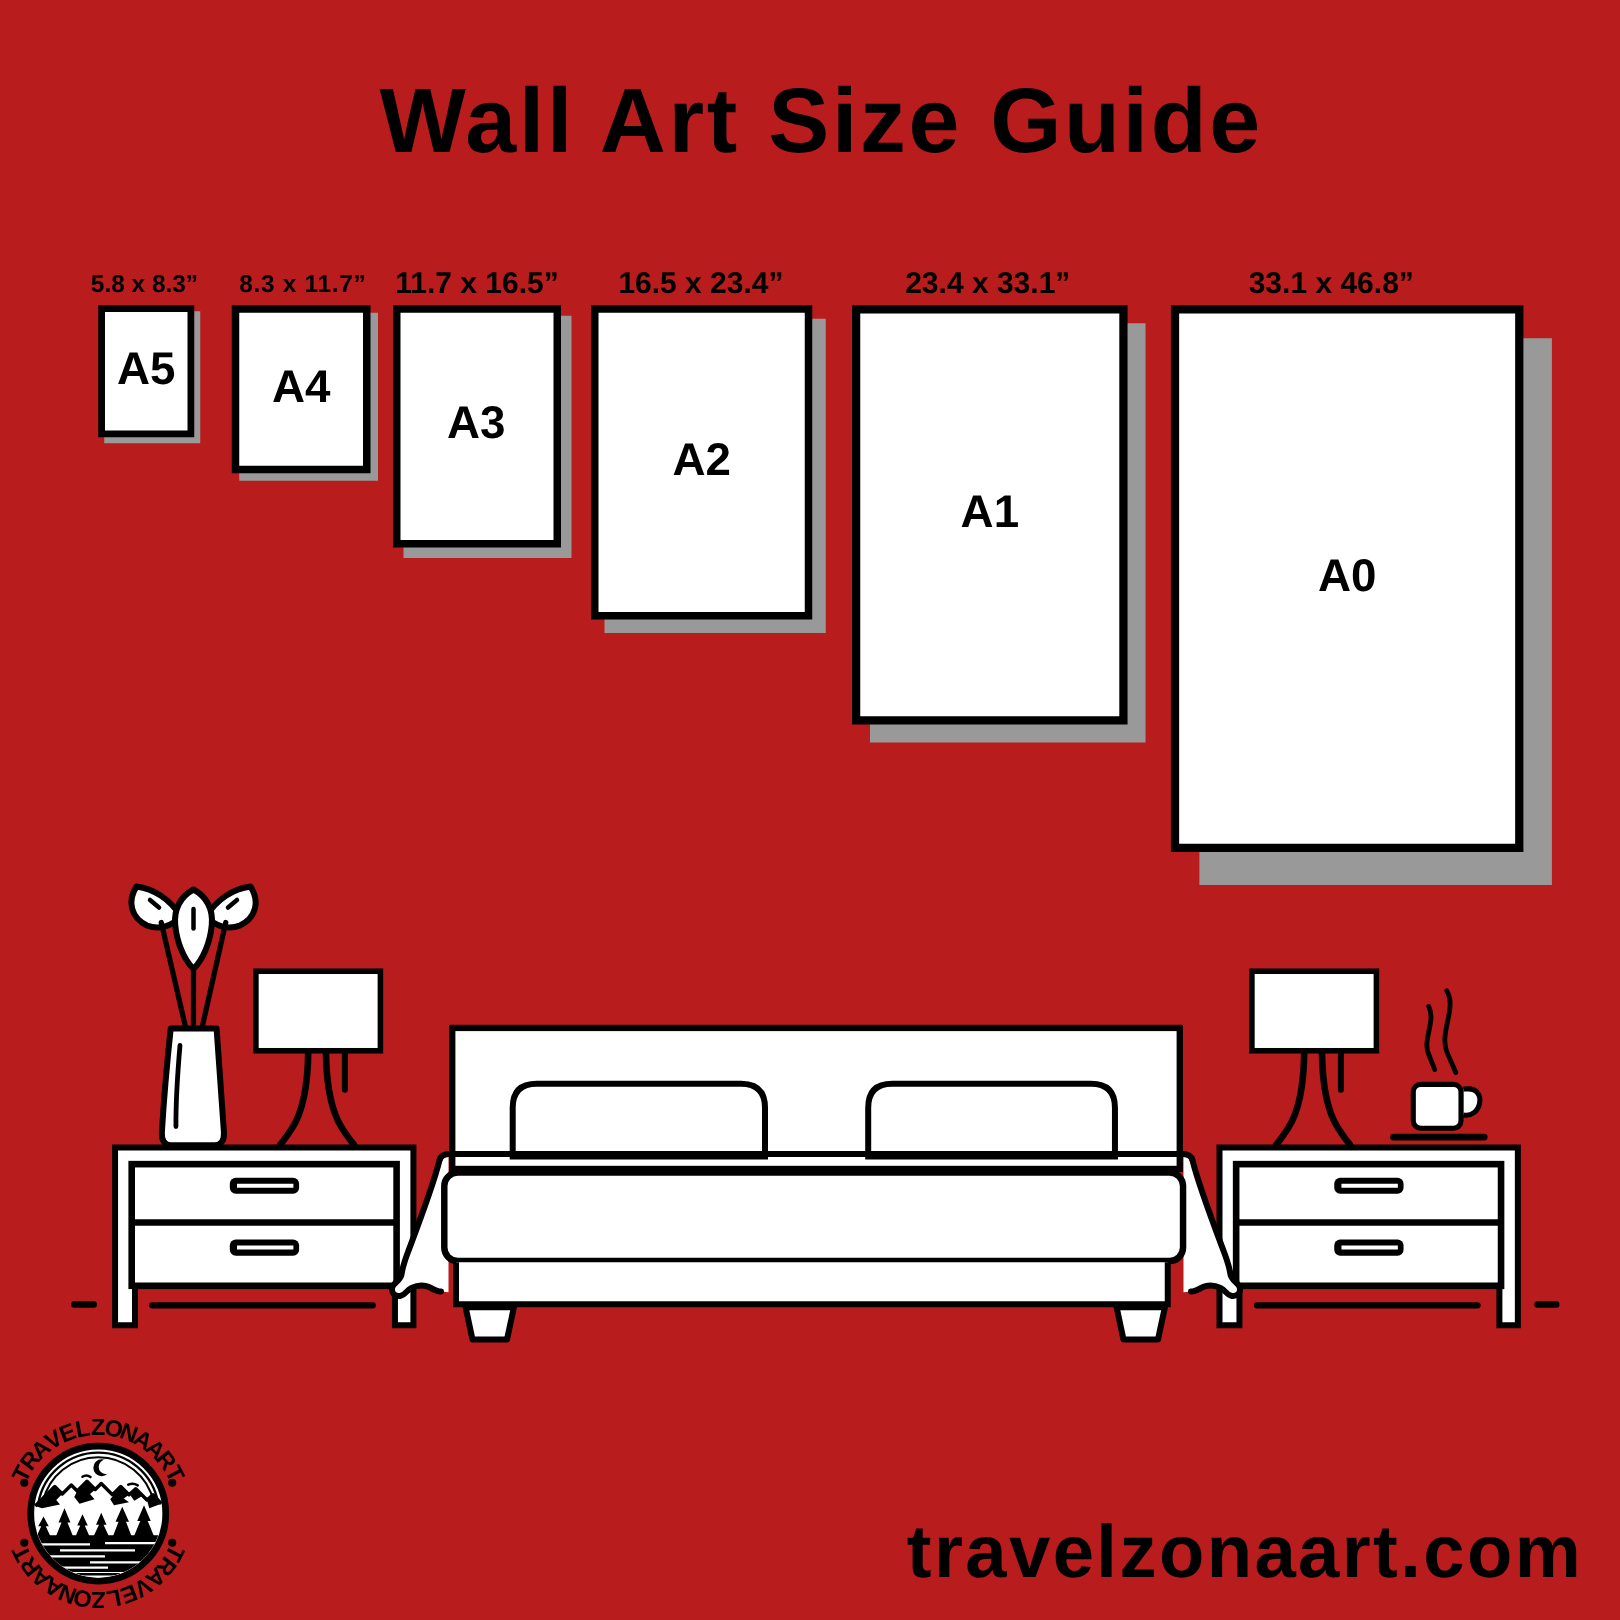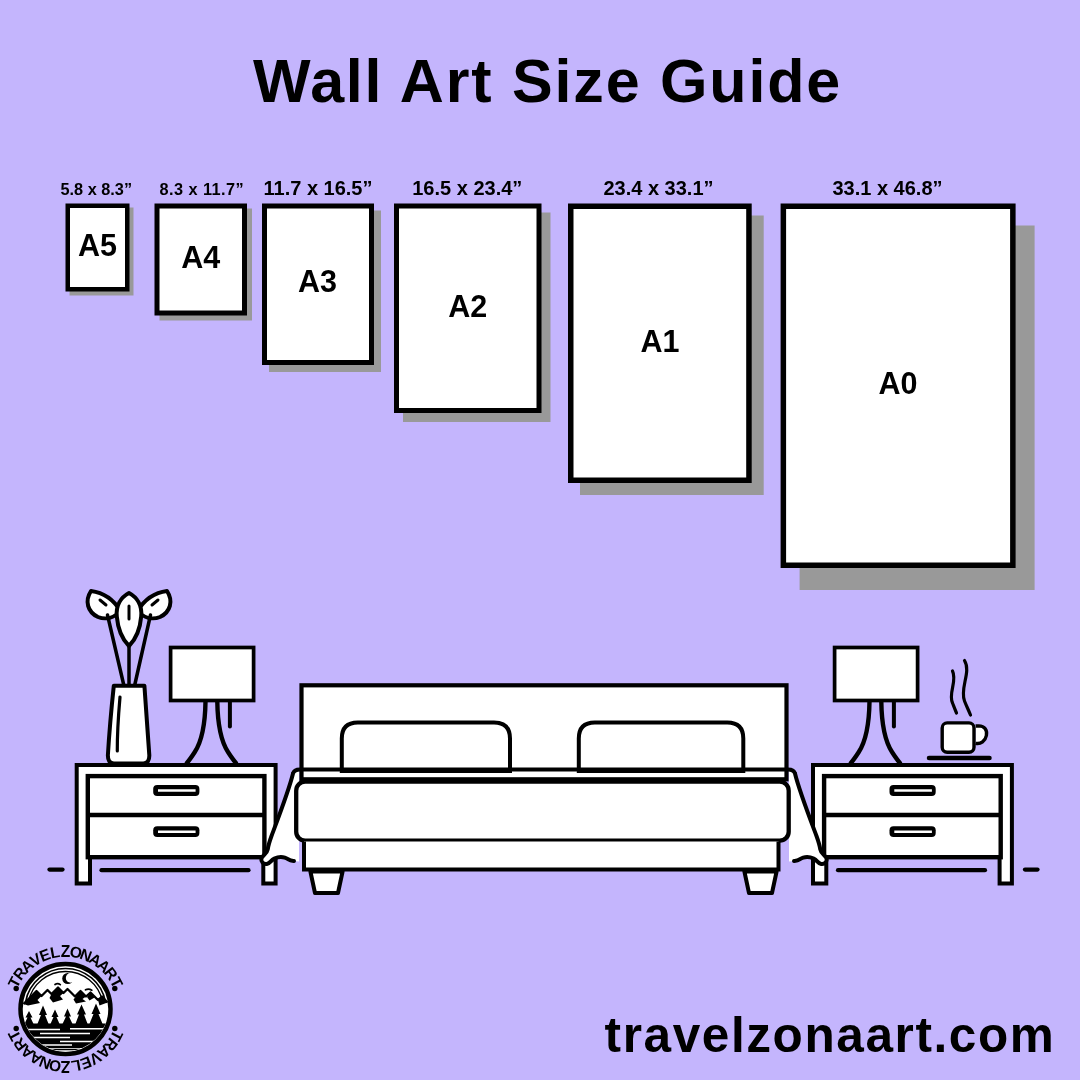--- a/index.html
+++ b/index.html
@@ -1,16 +1,16 @@
 <!DOCTYPE html>
 <html><head>
 <meta charset="utf-8">
 <style>
   html,body{margin:0;padding:0;background:#fff;}
-  .page{position:relative;width:1080px;height:1080px;background:#c4b5fd;overflow:hidden;
+  .page{position:relative;width:1080px;height:1080px;background:#b91c1c;overflow:hidden;
         font-family:"Liberation Sans", sans-serif;text-align:center;}
   svg{position:absolute;left:0;top:0;}
   text{font-family:"Liberation Sans", sans-serif;fill:#000;}
 </style>
 </head>
 <body>
 <div class="page">
 <svg width="1080" height="1080" viewBox="0 0 1080 1080">
 
   <text x="547.5" y="101.5" font-size="61" font-weight="bold" text-anchor="middle" letter-spacing="1.8">Wall Art Size Guide</text>

